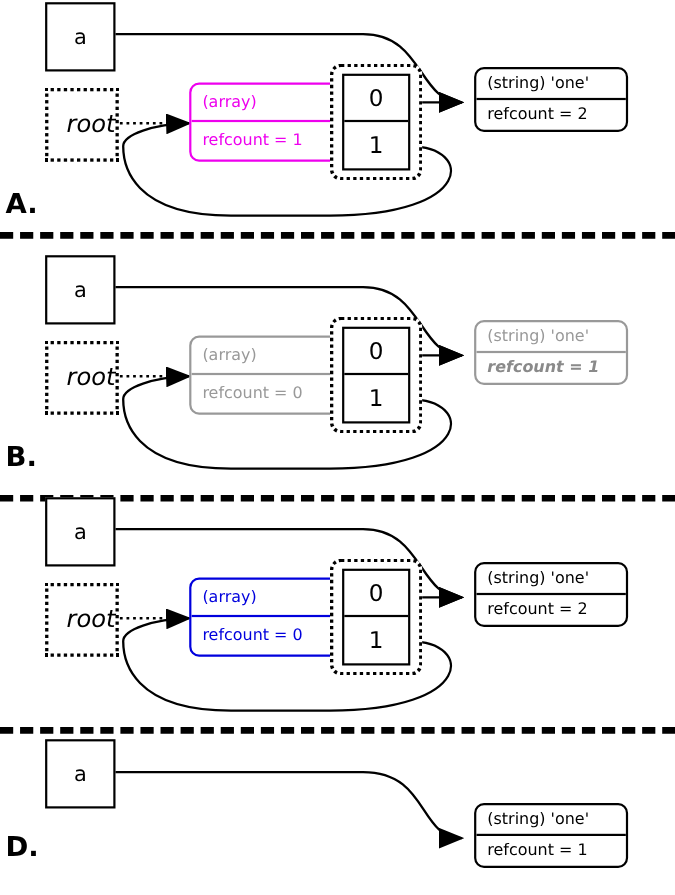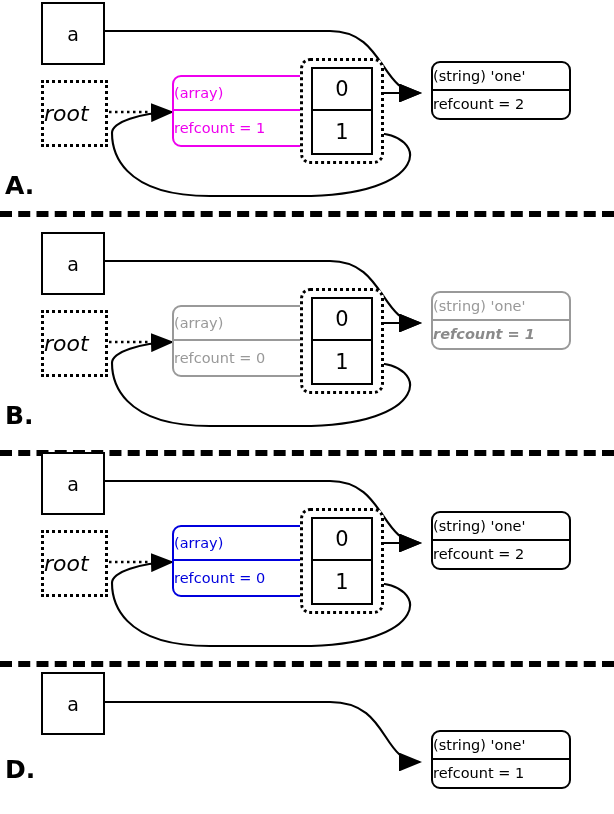--- a/index.html
+++ b/index.html
@@ -11,28 +11,28 @@
        border-top:6px dashed #000;}
   .plabel{position:absolute;font-size:25px;font-weight:700;color:#000;
           line-height:1;letter-spacing:0px;}
 
   
   .varbox{position:absolute;border:2.5px solid #000;background:#fff;
           display:flex;align-items:center;justify-content:center;
           font-size:19px;color:#000;}
   
   .rootbox{position:absolute;border:3px dotted #000;background:#fff;
-           display:flex;align-items:center;justify-content:flex-start;
+           display:flex;align-items:center;justify-content:flex-end;
            font-size:22px;font-style:italic;color:#000;}
 
   
   .zval{position:absolute;border:2.2px solid #000;border-radius:9px;
         background:#fff;box-sizing:border-box;overflow:hidden;}
   .zval .r1,.zval .r2{height:50%;box-sizing:border-box;
-        display:flex;align-items:center;
+        display:flex;align-items:center;padding-left:10px;
         font-size:14.5px;color:#000;white-space:nowrap;}
   .zval .r1{border-bottom:2.2px solid #000;}
 
   .zval.magenta{border-color:#ee00ee;}
   .zval.magenta .r1,.zval.magenta .r2{color:#ee00ee;}
   .zval.magenta .r1{border-bottom-color:#ee00ee;}
 
   .zval.blue{border-color:#0000dd;}
   .zval.blue .r1,.zval.blue .r2{color:#0000dd;}
   .zval.blue .r1{border-bottom-color:#0000dd;}

